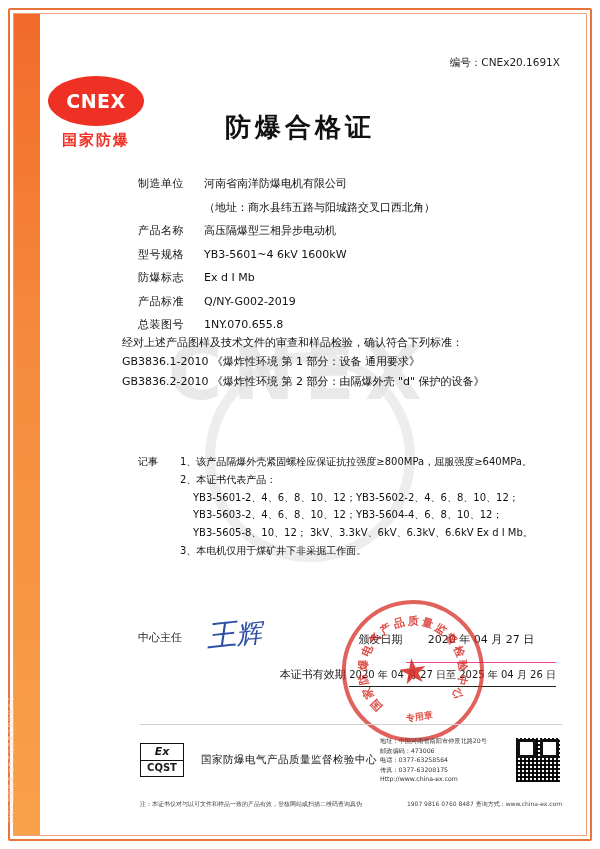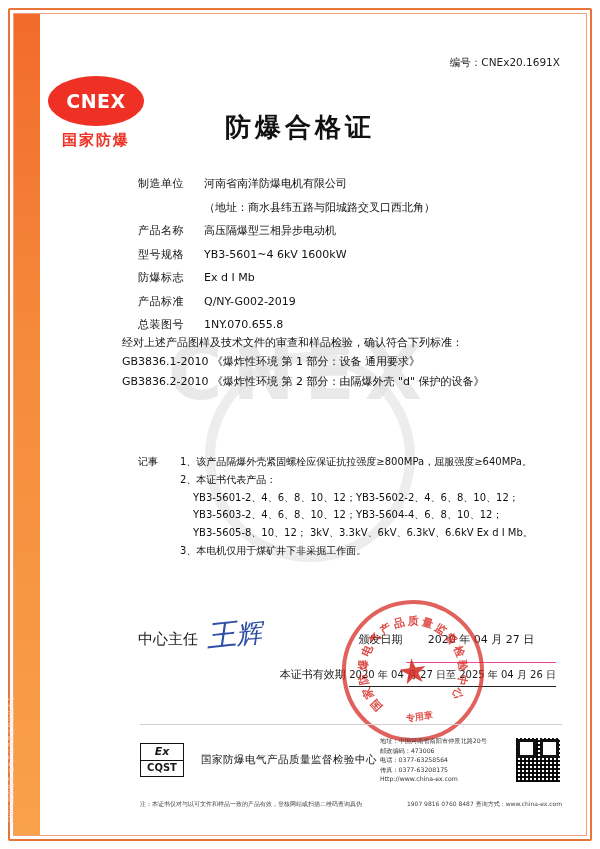--- a/index.html
+++ b/index.html
@@ -111,21 +111,21 @@
     font-size:10px;line-height:1.78;color:#111;
     display:flex;
   }
   .notes .n-lbl{flex:0 0 42px;}
   .notes .n-body{flex:1;}
   .notes .n-body div{white-space:nowrap;}
   .indent{padding-left:13px;}
   
   .sig-left{
     position:absolute;left:138px;top:630px;
-    font-size:15px;
+    font-size:11px;
   }
   .sig-name{
     position:absolute;left:206px;top:614px;
     font-size:30px;color:#1b3fa0;
     font-family:"DejaVu Serif","Liberation Serif",serif;
     font-style:italic;
     transform:rotate(-6deg);
     opacity:0.92;
   }
   .sig-right{

